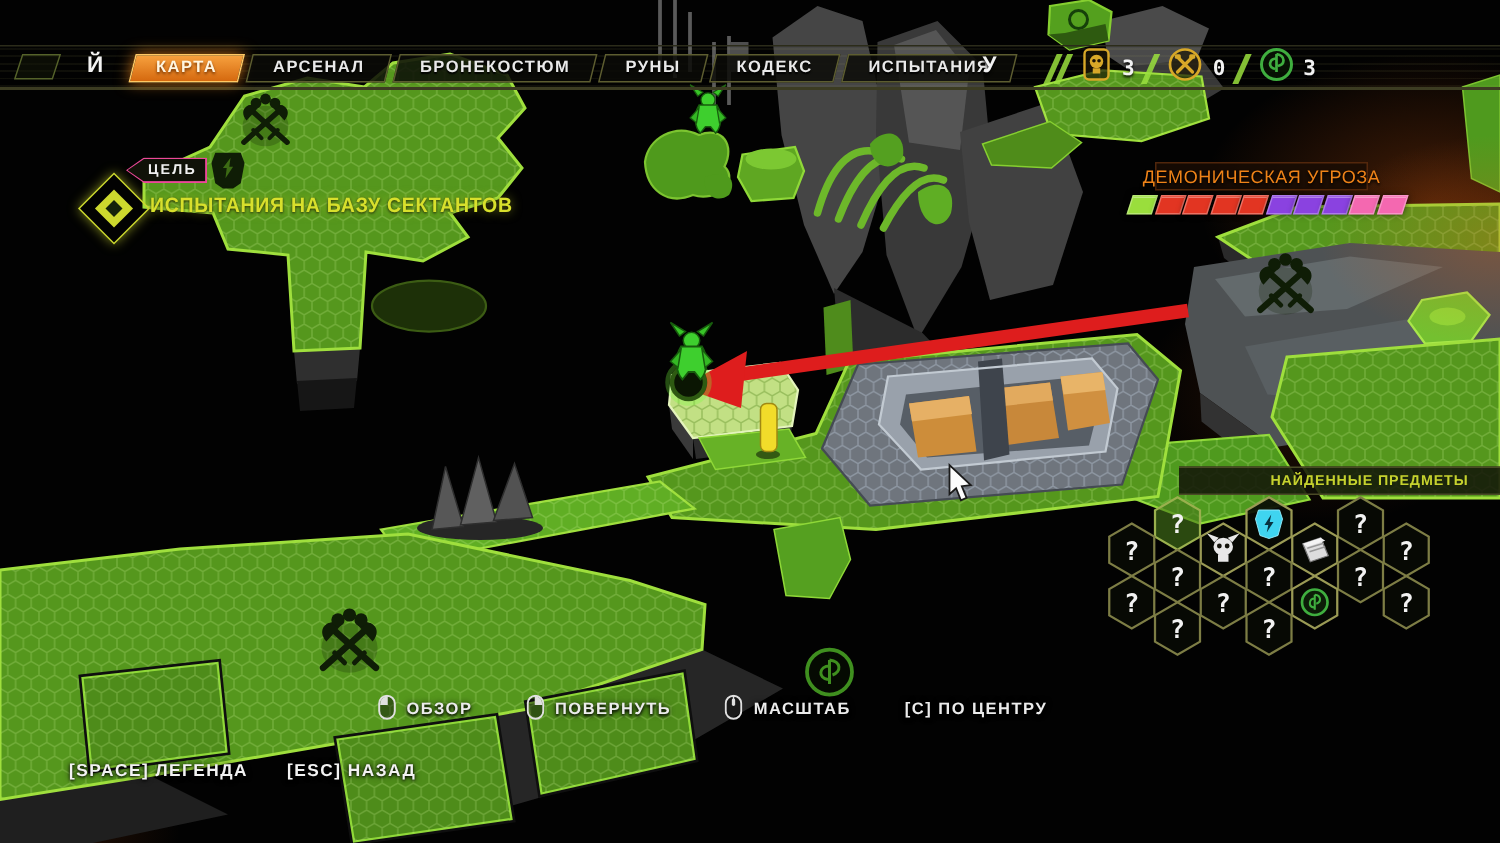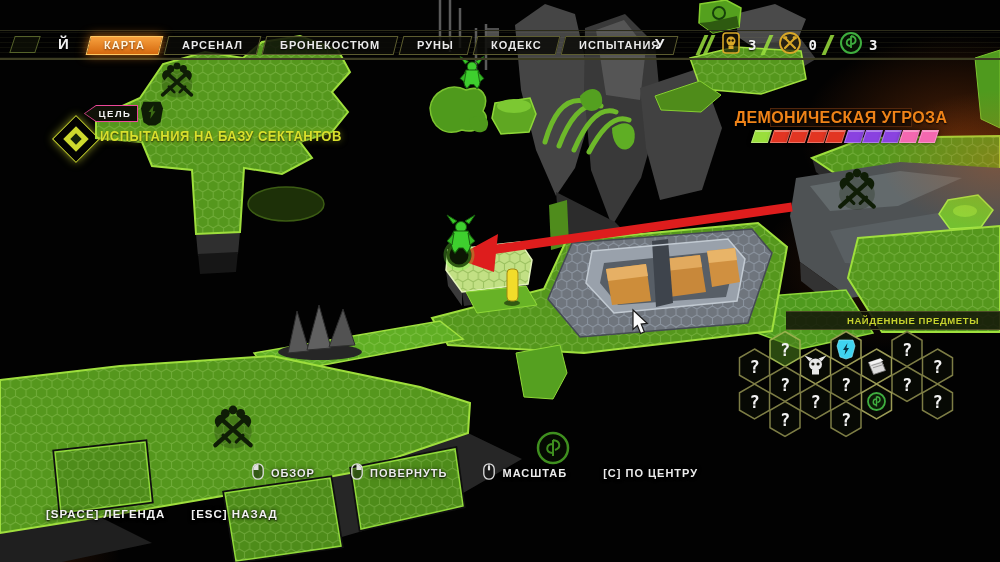--- a/index.html
+++ b/index.html
@@ -53,21 +53,21 @@
   #obj-text{position:absolute;left:100px;top:129px;color:#d8e02c;font-size:13px;font-weight:bold;
     letter-spacing:.5px;white-space:nowrap;transform:scaleY(1.06);
     text-shadow:0 0 7px rgba(205,220,40,.55),0 1px 2px #000;}
   
   #threat{position:absolute;left:0;top:0;z-index:2;}
   .glow-orange{position:absolute;border-radius:50%;pointer-events:none;
     background:radial-gradient(closest-side,rgba(225,95,18,.30),rgba(225,95,18,0));}
   #threat-strip{position:absolute;left:770px;top:108px;width:140px;height:17px;
     background:rgba(26,12,4,.82);border:1px solid rgba(130,62,20,.55);
     display:flex;align-items:center;justify-content:center;}
-  #threat-label{color:#ef8318;font-size:16px;font-weight:bold;letter-spacing:.4px;white-space:nowrap;
+  #threat-label{color:#ef8318;font-size:12px;font-weight:normal;letter-spacing:.4px;white-space:nowrap;
     text-shadow:0 1px 2px #000;}
   #threat-segs{position:absolute;left:753px;top:130px;display:flex;gap:2px;}
   .seg{width:14.5px;height:11px;transform:skewX(-18deg);border:1px solid rgba(255,255,255,.3);
     box-shadow:inset 0 1px 0 rgba(255,255,255,.35),0 0 4px rgba(0,0,0,.6);}
   
   #found{position:absolute;left:0;top:0;z-index:2;}
   #found-strip{position:absolute;left:786px;top:311px;width:254px;height:17px;
     background:rgba(18,18,8,.85);border-top:1px solid #4a4a26;border-bottom:1px solid #4a4a26;
     display:flex;align-items:center;justify-content:center;}
   #found-title{color:#c6d22e;font-size:9.5px;font-weight:bold;letter-spacing:.6px;white-space:nowrap;}

